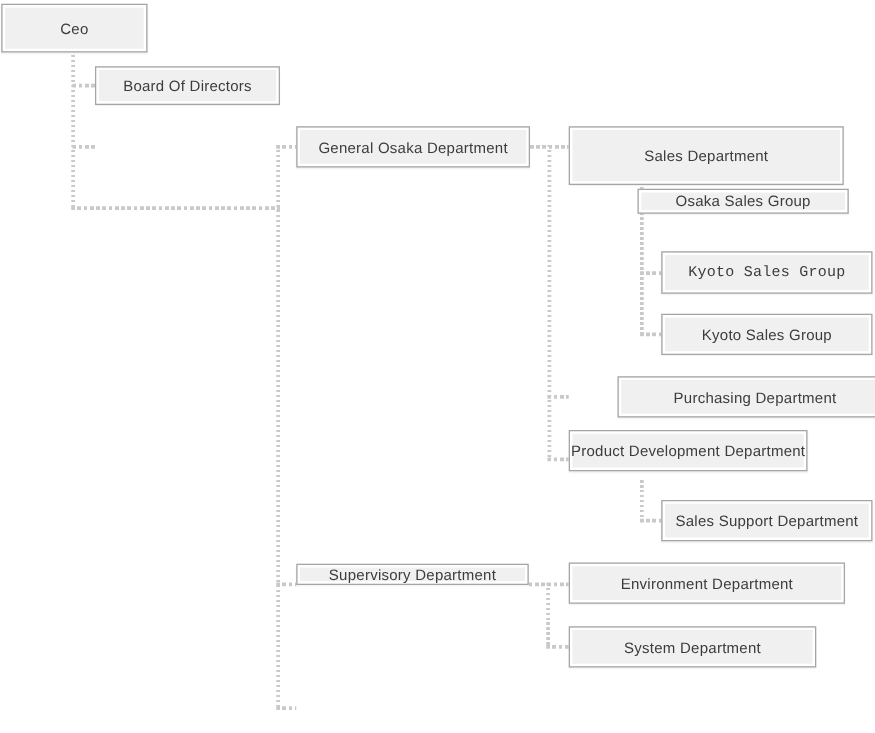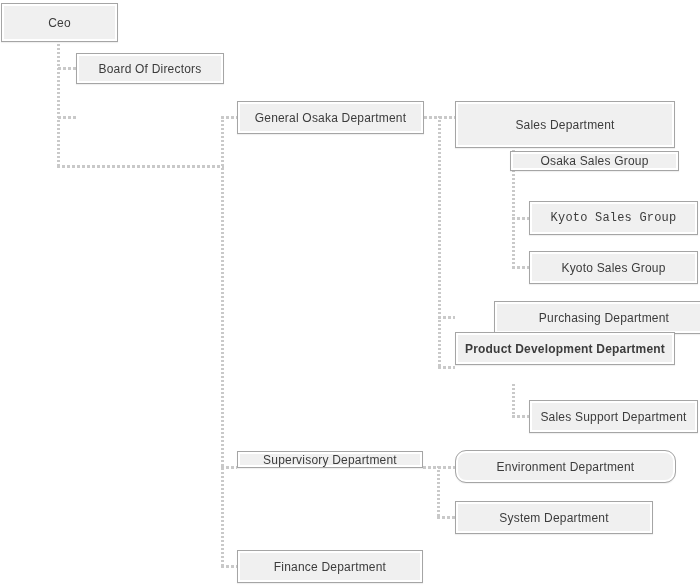--- a/index.html
+++ b/index.html
@@ -76,19 +76,18 @@
     <div class="line v" style="left: 437px; top: 466px; height: 52px;"></div>
     <div class="line h" style="left: 437px; top: 516px; width: 18px;"></div>
     <div class="node" style="left: 1px; top: 3px; width: 117px; height: 39px;">Ceo</div>
     <div class="node" style="left: 76px; top: 53px; width: 148px; height: 31px;">Board Of Directors</div>
     <div class="node" style="left: 237px; top: 101px; width: 187px; height: 33px;">General Osaka Department</div>
     <div class="node" style="left: 455px; top: 101px; width: 220px; height: 47px;">Sales Department</div>
     <div class="node" style="left: 510px; top: 151px; width: 169px; height: 20px;">Osaka Sales Group</div>
     <div class="node" style="left: 529px; top: 201px; width: 169px; height: 34px; font-family: Liberation Mono, monospace;">Kyoto Sales Group</div>
     <div class="node" style="left: 529px; top: 251px; width: 169px; height: 33px;">Kyoto Sales Group</div>
     <div class="node" style="left: 455px; top: 301px; width: 220px; height: 33px; margin-left: 39px;">Purchasing Department</div>
-    <div class="node" style="left: 455px; top: 332px; width: 220px; height: 33px; font-weight: bold;">Product Development Department</div>
+    <div class="node" style="left: 455px; top: 344px; width: 191px; height: 33px;">Product Development Department</div>
     <div class="node" style="left: 529px; top: 400px; width: 169px; height: 33px; text-align: center;">Sales Support Department</div>
     <div class="node" style="left: 237px; top: 451px; width: 186px; height: 17px;">Supervisory Department</div>
-    <div class="node" style="left: 455px; top: 450px; width: 221px; height: 33px; border-radius: 11px;">Environment Department</div>
+    <div class="node" style="left: 455px; top: 450px; width: 221px; height: 33px;">Environment Department</div>
     <div class="node" style="left: 455px; top: 501px; width: 198px; height: 33px;">System Department</div>
-    <div class="node" style="left: 237px; top: 550px; width: 186px; height: 33px;">Finance Department</div>
   </div>
 
 </body></html>

